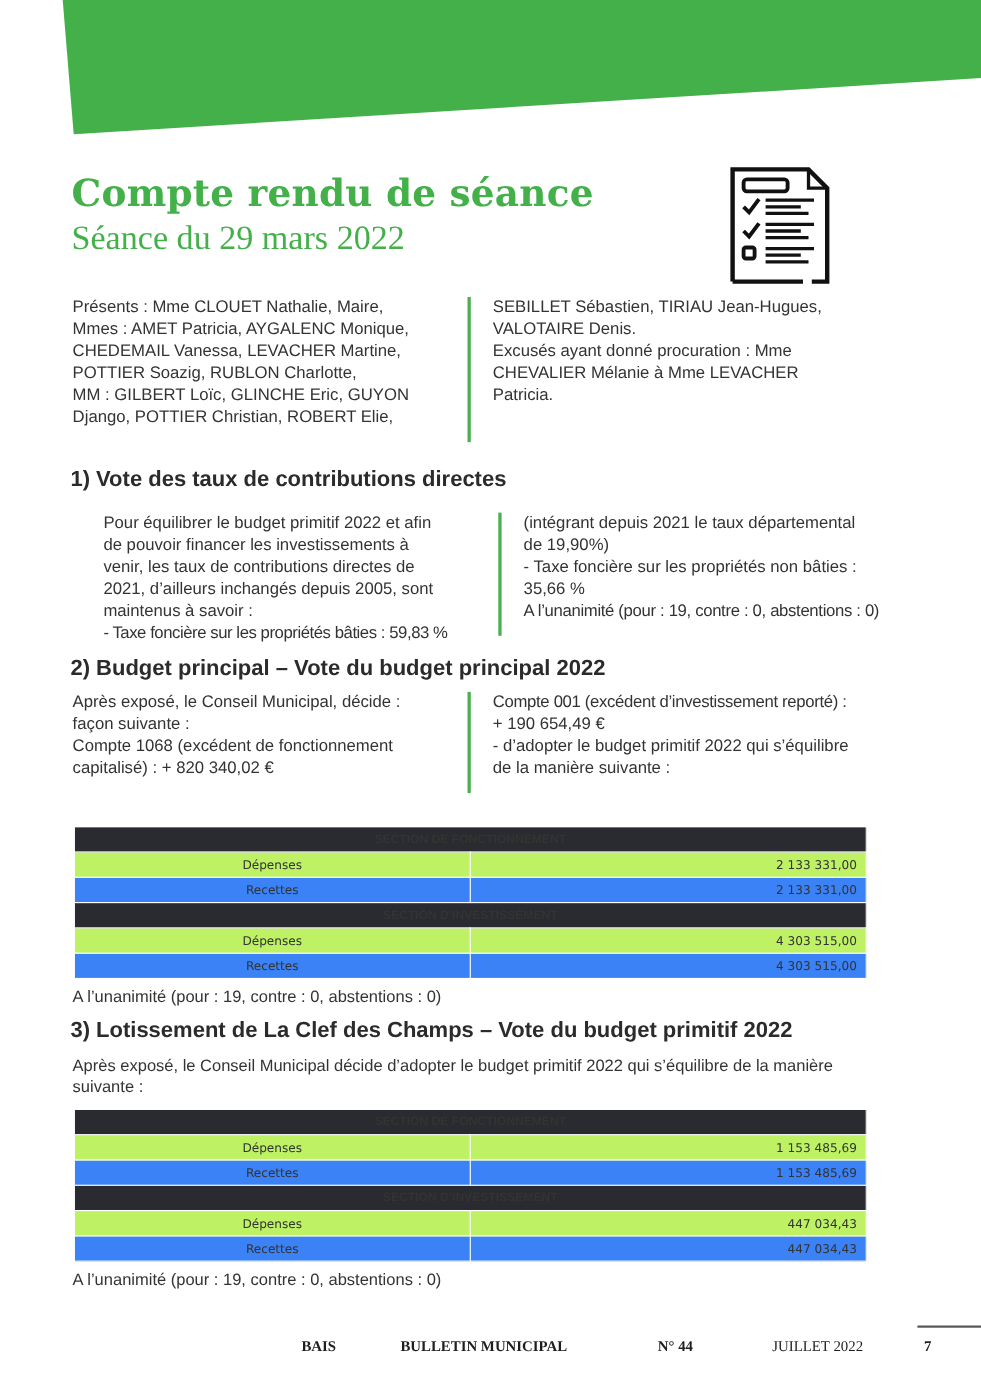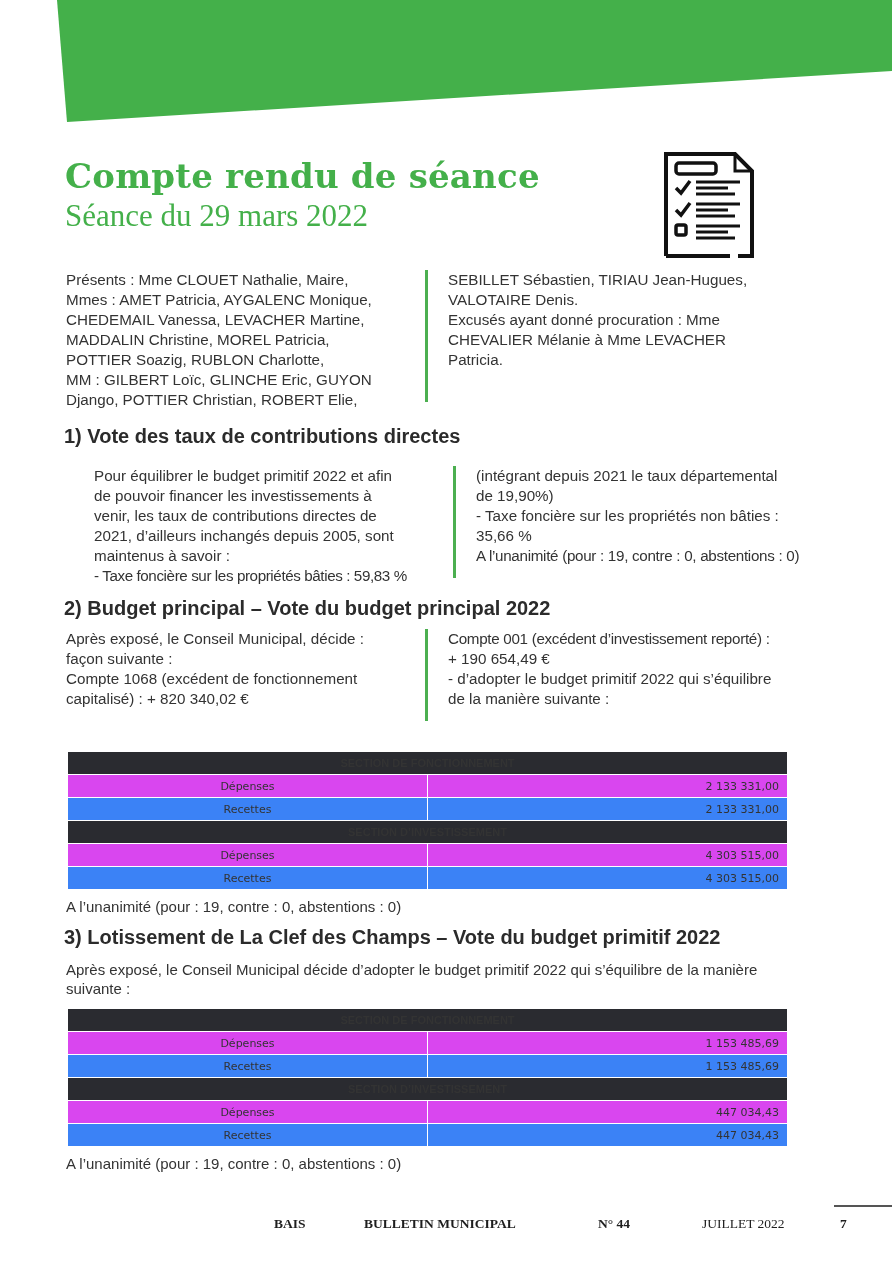--- a/index.html
+++ b/index.html
@@ -19,21 +19,21 @@
   .col-right { width: 341px; }
   .line { display: block; }
 
   .section-heading { position: absolute; left: 64px; font-weight: bold; font-size: 20px; color: #2b2b2b; }
 
   .intro-full { position: absolute; left: 66px; top: 960px; width: 730px; font-size: 15px; line-height: 19px; color: #333; }
 
   table.budget { position: absolute; left: 67px; width: 721px; border-collapse: collapse; font-family: "DejaVu Sans", sans-serif; }
   table.budget td { height: 23px; font-size: 11px; color: #333; border: 1px solid #ffffff; }
   .row-head td { background: #2a2b30; color: #ffffff; text-align: center; font-family: "Liberation Sans", sans-serif; font-weight: bold; font-size: 14px; }
-  .row-dark td { background: #d946ef; }
+  .row-dark td { background: #bef264; }
   .row-light td { background: #3b82f6; }
   td.label { width: 360px; text-align: center; }
   td.value { text-align: right; padding-right: 8px; }
 
   .vote { position: absolute; left: 66px; font-size: 15px; color: #333; }
 
   .footer { position: absolute; top: 1216px; left: 0; width: 892px; height: 20px; font-family: "Liberation Serif", serif; font-size: 13.5px; color: #1e1e1e; }
   .footer span { position: absolute; top: 0; }
   .f-bold { font-weight: bold; }
   .footer-rule { position: absolute; left: 834px; top: 1205px; width: 58px; height: 2px; background: #555; }
@@ -65,21 +65,20 @@
   <line x1="36" y1="80" x2="80" y2="80" stroke="#111" stroke-width="3"></line>
   <line x1="36" y1="86" x2="68" y2="86" stroke="#111" stroke-width="3"></line>
   <line x1="36" y1="92" x2="75" y2="92" stroke="#111" stroke-width="3"></line>
 </svg>
 
 <div class="two-col" style="top:270px;">
   <div class="col col-left">
     <span class="line">Présents : Mme CLOUET Nathalie, Maire,</span>
     <span class="line">Mmes : AMET Patricia, AYGALENC Monique,</span>
     <span class="line">CHEDEMAIL Vanessa, LEVACHER Martine,</span>
-    <span class="line">MADDALIN Christine, MOREL Patricia,</span>
     <span class="line">POTTIER Soazig, RUBLON Charlotte,</span>
     <span class="line">MM : GILBERT Loïc, GLINCHE Eric, GUYON</span>
     <span class="line">Django, POTTIER Christian, ROBERT Elie,</span>
   </div>
   <div class="col-divider" style="height:132px;"></div>
   <div class="col col-right">
     <span class="line">SEBILLET Sébastien, TIRIAU Jean-Hugues,</span>
     <span class="line">VALOTAIRE Denis.</span>
     <span class="line">Excusés ayant donné procuration : Mme</span>
     <span class="line">CHEVALIER Mélanie à Mme LEVACHER</span>

